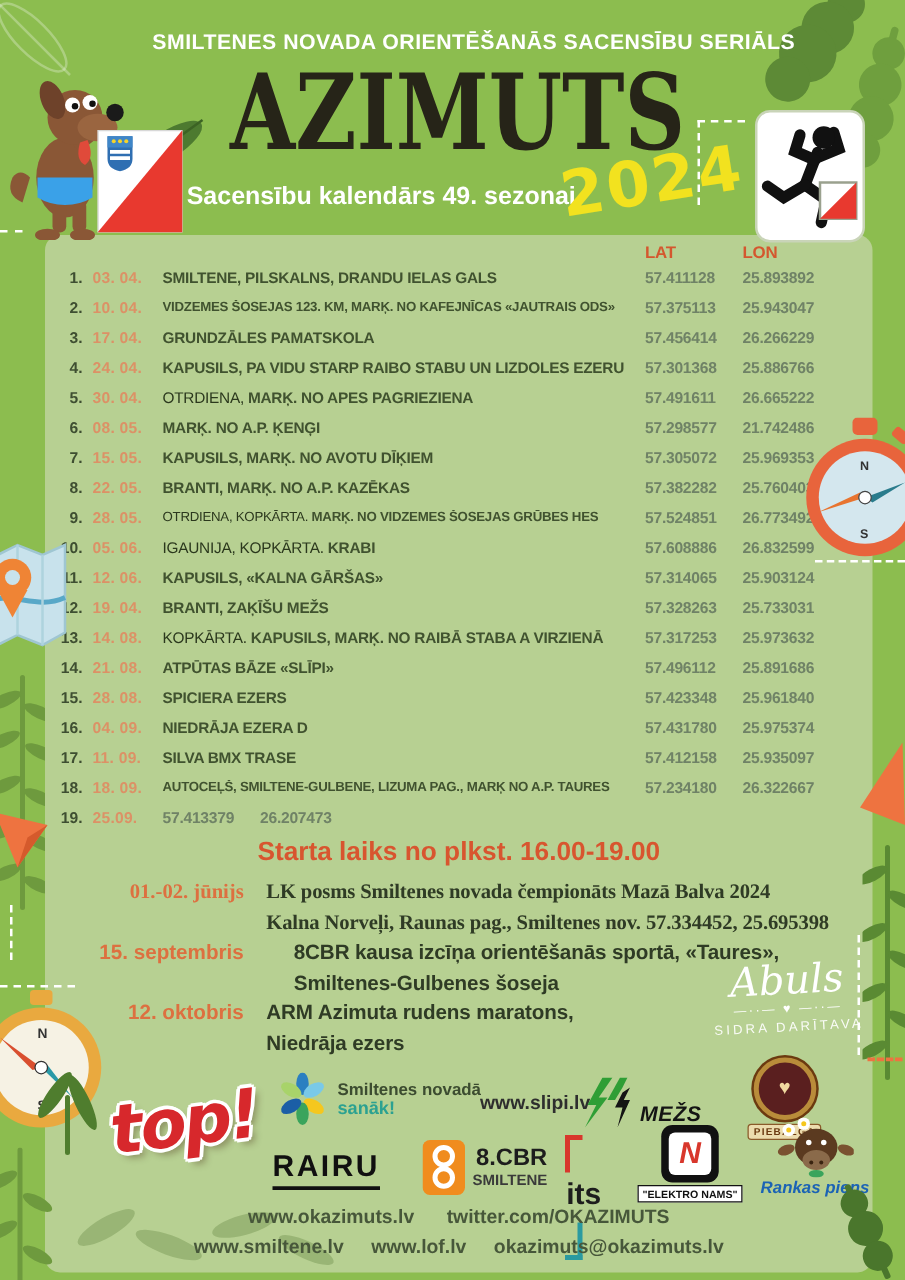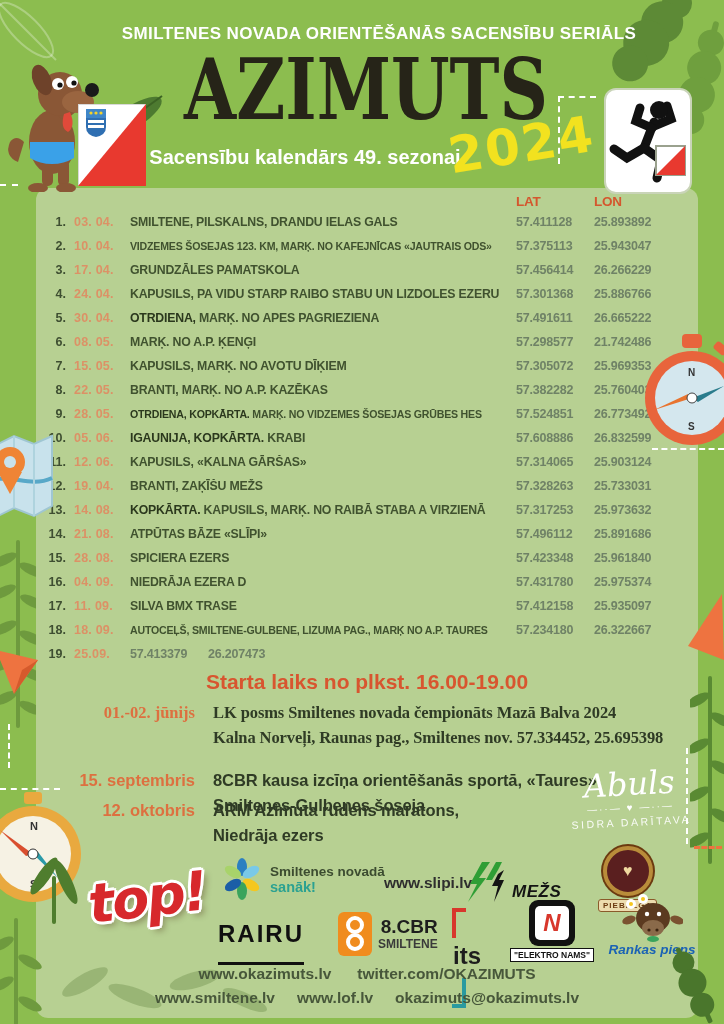--- a/index.html
+++ b/index.html
@@ -17,21 +17,21 @@
 
   
   .panel{left:36px;top:188px;width:662px;height:830px;background:#b7d092;border-radius:12px;z-index:1;}
   .tablewrap{left:0;top:4px;right:0;padding:0 40px 0 12px;}
   .trow{display:flex;align-items:center;height:24px;}
   .thead{height:18px;}
   .thead span{color:#d4572e;font-weight:800;font-size:13.5px;}
   .tnum{width:18px;text-align:right;font-weight:700;color:#3e4e31;font-size:12.5px;margin-right:8px;flex:none;}
   .tdate{width:50px;font-weight:700;color:#dc9166;font-size:12.5px;margin-right:6px;flex:none;letter-spacing:.2px;}
   .tname{flex:1;min-width:0;font-weight:700;font-size:12.3px;color:#40522f;white-space:nowrap;overflow:hidden;letter-spacing:-.2px;}
-  .tname b{font-weight:700;color:#2b381d;}
+  .tname b{font-weight:400;color:#2b381d;}
   .cond .tname{font-size:10.6px;}
   .tlat{width:62px;margin-right:16px;}
   .tlon{width:64px;}
   .tlat,.tlon{font-weight:600;color:#6f8266;font-size:12.5px;flex:none;letter-spacing:-.2px;}
 
   .start-heading{left:36px;top:670px;width:662px;text-align:center;font-size:21px;font-weight:800;color:#d8552f;z-index:2;}
 
   .sprow{display:flex;z-index:2;}
   .spdate{width:140px;text-align:right;color:#dd7040;font-weight:700;font-size:16.5px;margin-right:18px;flex:none;line-height:24.5px;}
   .splines{font-weight:700;font-size:16.5px;color:#2f3b25;line-height:24.5px;letter-spacing:-.1px;white-space:nowrap;}
@@ -39,21 +39,21 @@
   
   .top-logo{font-family:"DejaVu Sans",sans-serif;font-style:italic;font-weight:900;font-size:54px;color:#d7282c;
     transform:rotate(-7deg);letter-spacing:-2px;
     text-shadow:-3px 0 0 #fff,3px 0 0 #fff,0 -3px 0 #fff,0 3px 0 #fff,-2px -2px 0 #fff,2px 2px 0 #fff,-2px 2px 0 #fff,2px -2px 0 #fff,4px 5px 6px rgba(60,30,10,.35);}
   .sanak-l1{font-size:13.5px;font-weight:700;color:#3c4c30;}
   .sanak-l2{font-size:14.5px;font-weight:800;color:#2ba191;}
   .slipi{font-size:15.5px;font-weight:800;color:#2e2e2e;}
   .mezs-text{font-size:17px;font-weight:900;font-style:italic;color:#141414;letter-spacing:.5px;}
   .piebalga-circle{width:42px;height:42px;border-radius:50%;background:#5a1f1f;border:4px solid #b98c3a;box-shadow:0 0 0 2px #6b3a10;display:flex;align-items:center;justify-content:center;color:#f0d9a0;font-size:16px;}
   .piebalga-label{margin-top:3px;background:#ecdcae;border:1.5px solid #8a5a2a;border-radius:3px;color:#6b3a10;font-size:8px;font-weight:800;letter-spacing:1px;padding:1px 4px;}
-  .rairu{font-size:24px;font-weight:900;color:#101010;letter-spacing:2px;border-bottom:3px solid #101010;padding-bottom:14px;}
+  .rairu{font-size:24px;font-weight:900;color:#101010;letter-spacing:2px;border-bottom:3px solid #101010;padding-bottom:1px;}
   .cbr-name{font-size:19px;font-weight:800;color:#1d1d1d;line-height:20px;}
   .cbr-sub{font-size:12px;font-weight:600;color:#3a3a3a;}
   .its-text{font-size:24px;font-weight:800;color:#1d1d1d;line-height:1;}
   .bracket-red{width:10px;height:26px;border-left:4px solid #d8372c;border-top:4px solid #d8372c;}
   .bracket-teal{width:10px;height:26px;border-right:4px solid #2a9aa0;border-bottom:4px solid #2a9aa0;margin-top:10px;}
   .elektro-sq{width:46px;height:46px;background:#111;border-radius:9px;display:flex;align-items:center;justify-content:center;}
   .elektro-inner{width:34px;height:34px;background:#fff;border-radius:5px;display:flex;align-items:center;justify-content:center;
     font-weight:900;font-style:italic;font-size:24px;color:#d8372c;}
   .elektro-label{margin-top:2px;background:#fff;border:1px solid #111;color:#111;font-size:8.5px;font-weight:800;padding:1px 3px;white-space:nowrap;}
   .rankas-text{font-size:13.5px;font-weight:800;font-style:italic;color:#1b63b5;white-space:nowrap;}
@@ -414,21 +414,21 @@
 
   <div class="abs start-heading">Starta laiks no plkst. 16.00-19.00</div>
 
   <div class="abs sprow" style="left:55px;top:701px;font-family:Liberation Serif, serif;">
     <span class="spdate">01.-02. jūnijs</span>
     <span class="splines">
       <div>LK posms Smiltenes novada čempionāts Mazā Balva 2024</div>
       <div>Kalna Norveļi, Raunas pag., Smiltenes nov. 57.334452, 25.695398</div>
     </span>
   </div>
-  <div class="abs sprow" style="left:55px;top:768px;">
+  <div class="abs sprow" style="left:55px;top:750px;gap:22px;">
     <span class="spdate">15. septembris</span>
     <span class="splines">
       <div>8CBR kausa izcīņa orientēšanās sportā, «Taures»,</div>
       <div>Smiltenes-Gulbenes šoseja</div>
     </span>
   </div>
   <div class="abs sprow" style="left:55px;top:798px;">
     <span class="spdate">12. oktobris</span>
     <span class="splines">
       <div>ARM Azimuta rudens maratons,</div>

